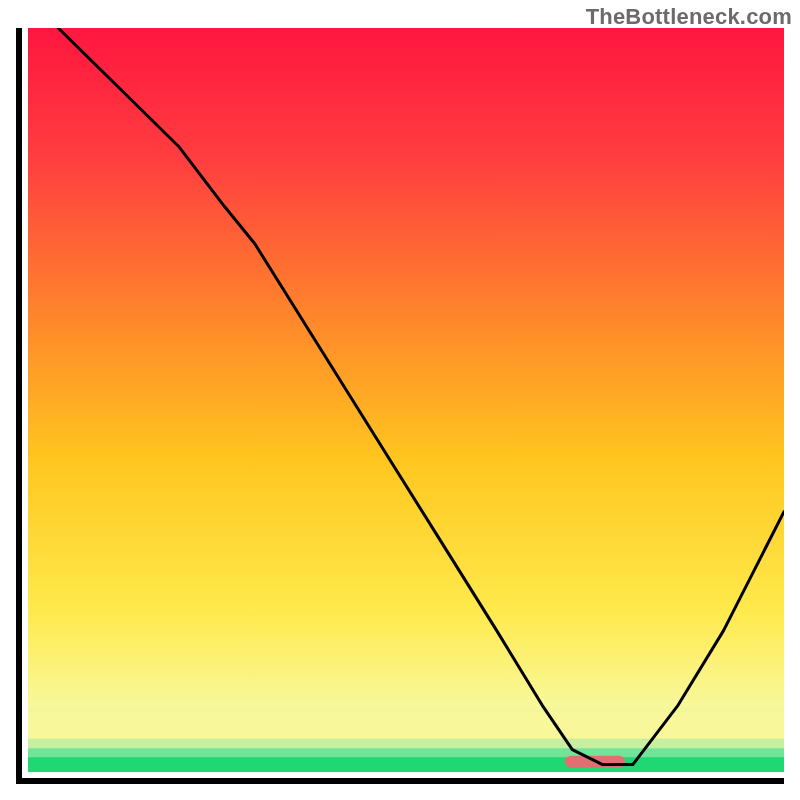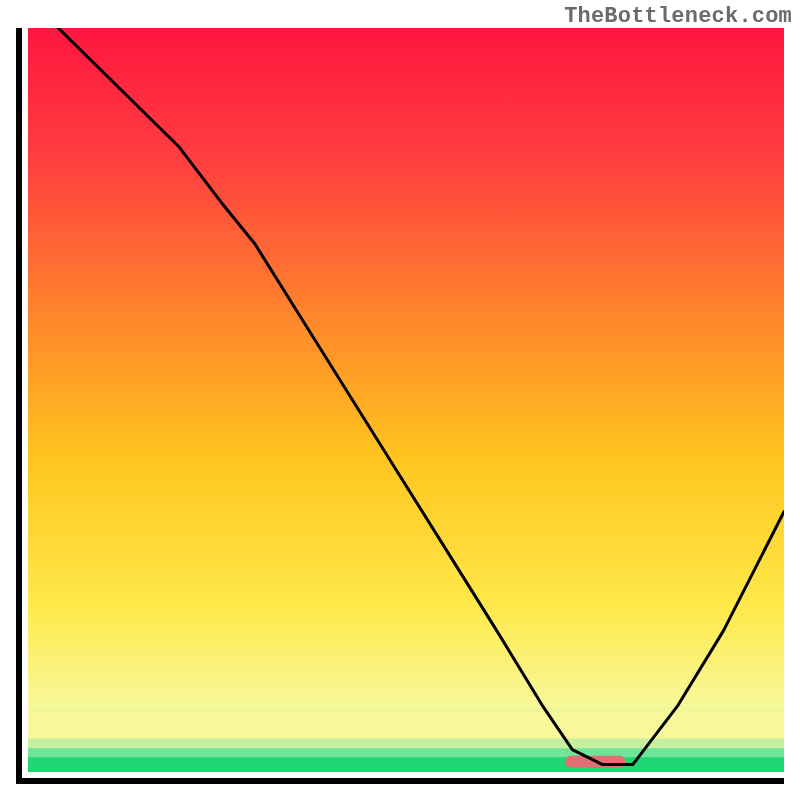--- a/index.html
+++ b/index.html
@@ -7,21 +7,20 @@
     padding: 0;
     width: 800px;
     height: 800px;
     background: #ffffff;
     font-family: Arial, Helvetica, sans-serif;
   }
   .wrap {
     position: relative;
     width: 800px;
     height: 800px;
-    font-family: Liberation Mono, monospace;
   }
   .watermark {
     position: absolute;
     top: 4px;
     right: 8px;
     font-size: 22px;
     font-weight: 600;
     color: #6b6b6b;
     letter-spacing: 0.2px;
   }

